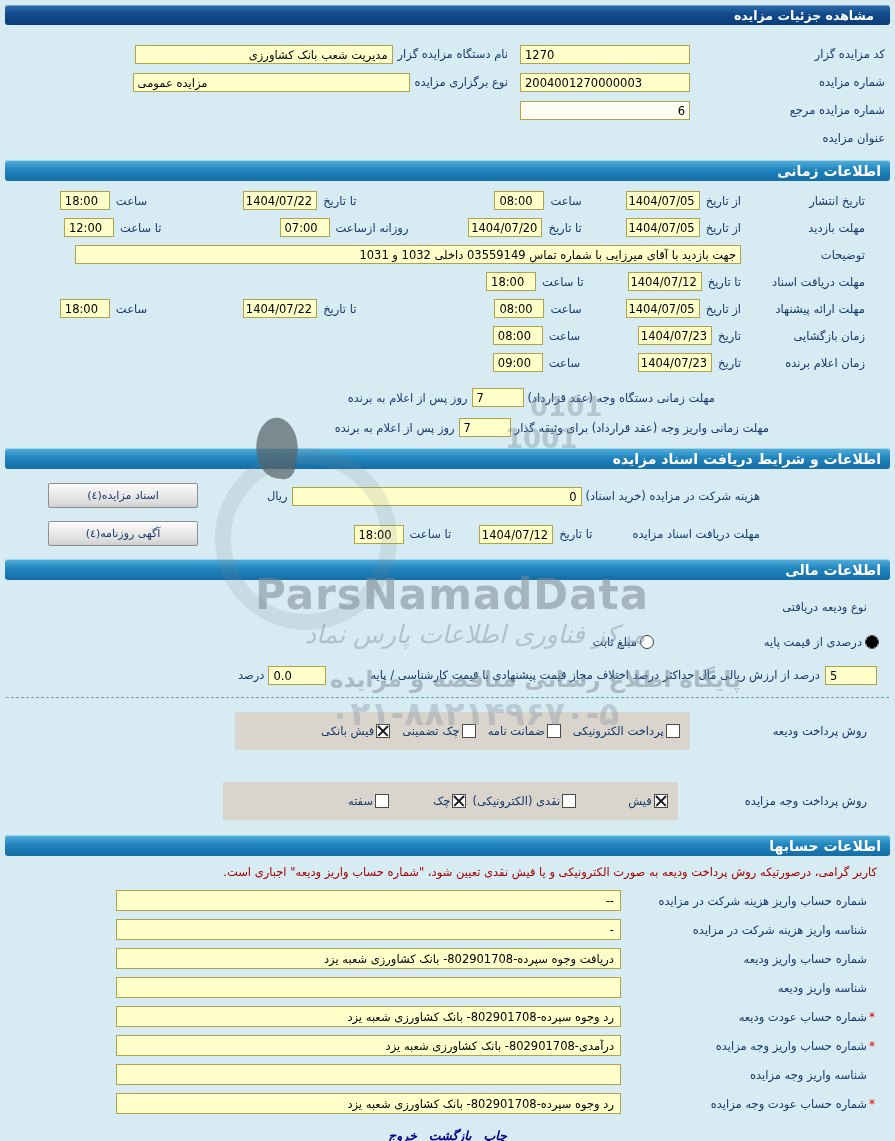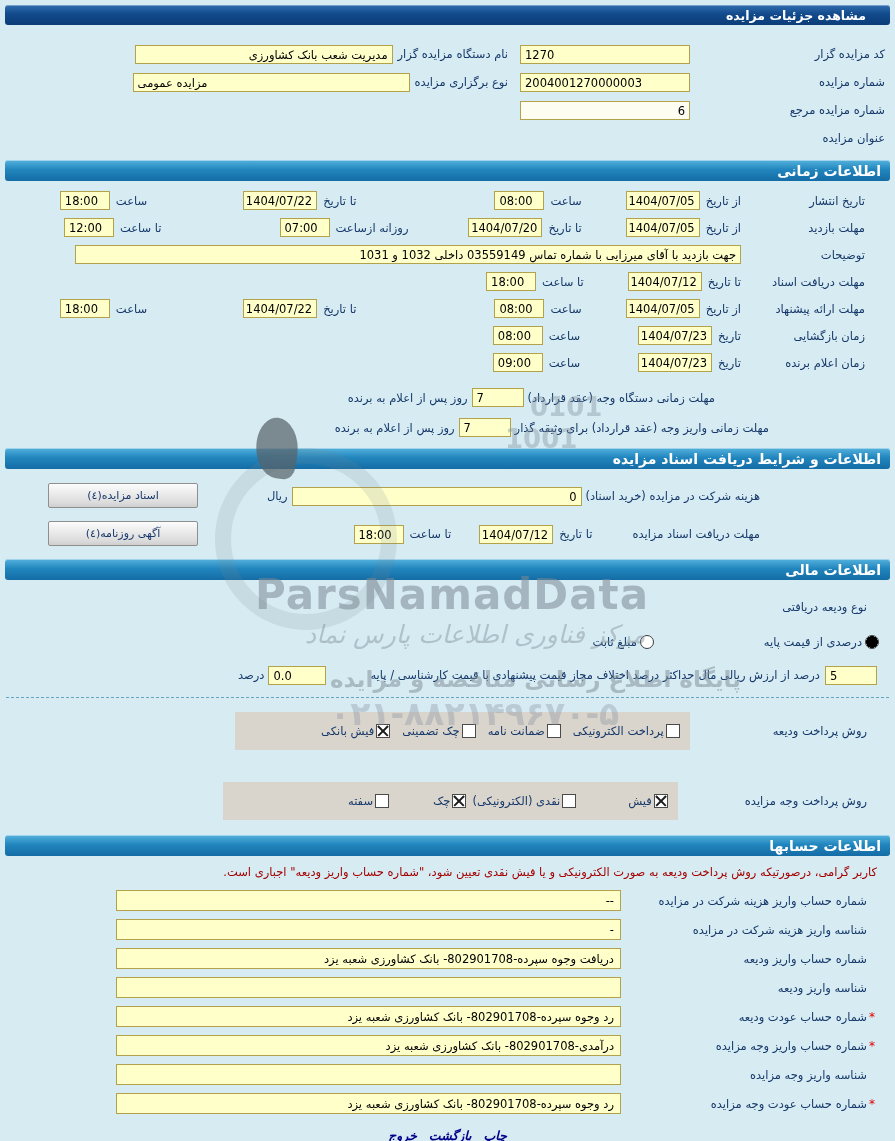--- a/index.html
+++ b/index.html
@@ -6,21 +6,21 @@
   body{
     width:895px;height:1141px;overflow:hidden;position:relative;
     background:#d7ebf3;
     font-family:"DejaVu Sans",sans-serif;
     direction:rtl;
   }
   .titlebar{
     margin:5px 5px 0 5px;height:20px;border-radius:3px;
     background:linear-gradient(180deg,#2f6fb1 0%,#124a8b 45%,#0b3d79 100%);
     color:#fff;font-size:12.5px;font-weight:bold;
-    display:flex;align-items:center;padding-right:24px;
+    display:flex;align-items:center;padding-right:16px;
     box-shadow:inset 0 1px 0 rgba(255,255,255,.35);
   }
   .bar{
     margin:0 5px;height:21px;border-radius:3px;
     background:linear-gradient(180deg,#55b2dd 0%,#2286be 45%,#146ca5 100%);
     color:#fff;font-size:14px;font-weight:bold;
     display:flex;align-items:center;padding-right:9px;
     box-shadow:inset 0 1px 0 rgba(255,255,255,.45);
   }
   .row{display:flex;align-items:center;direction:rtl;}

